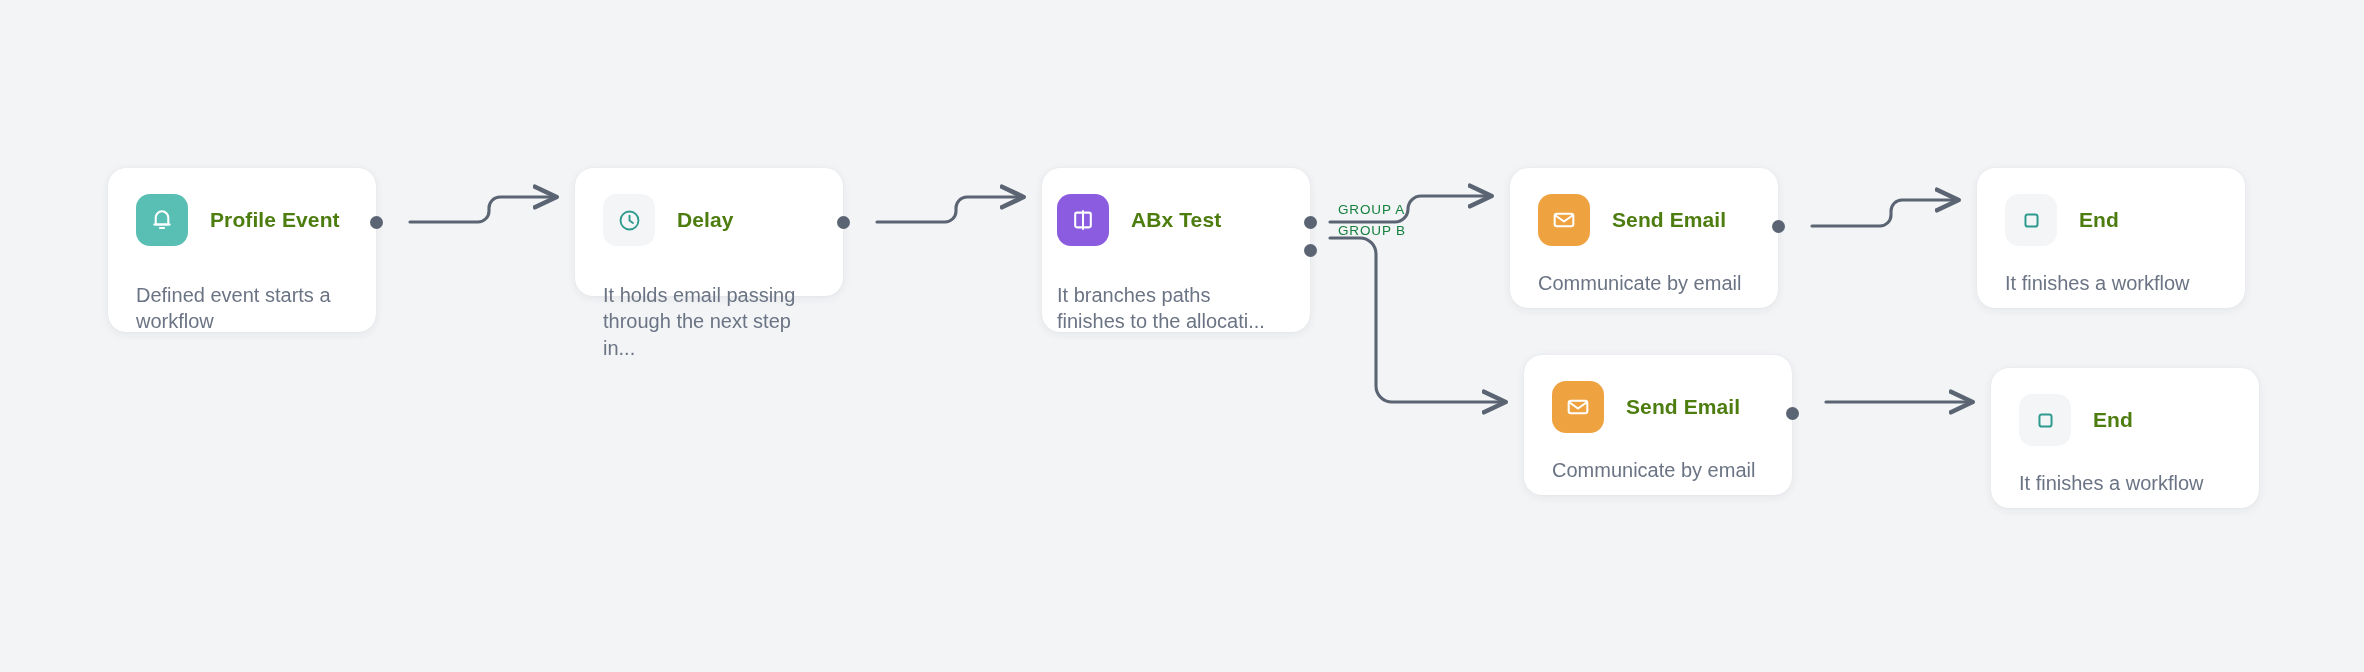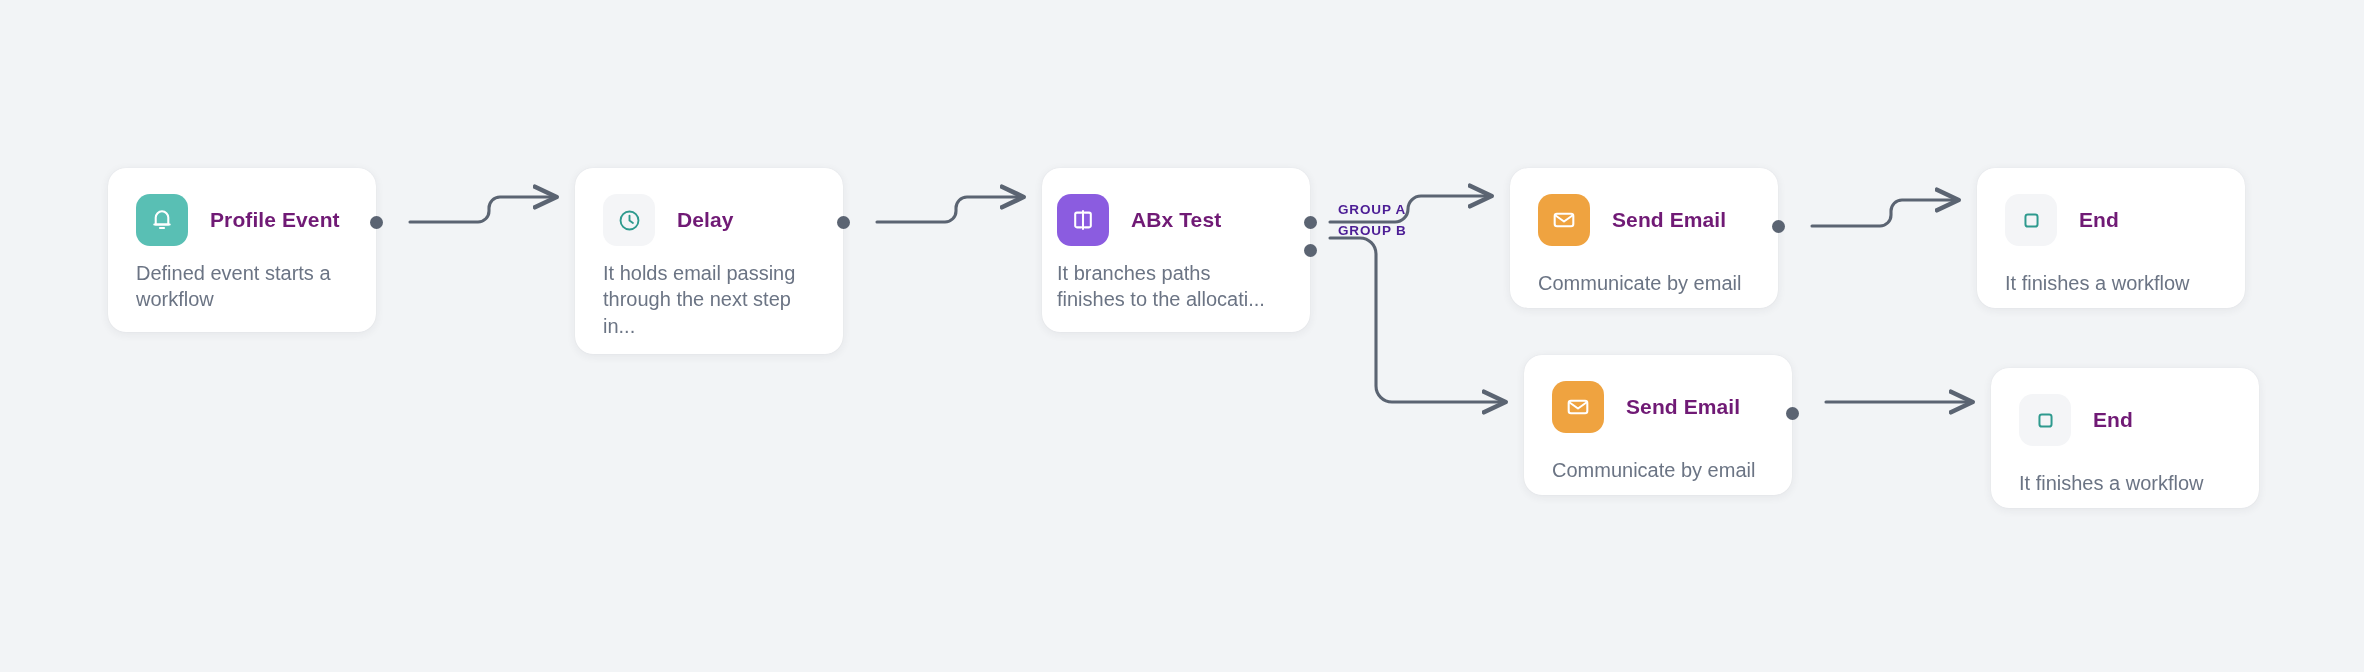--- a/index.html
+++ b/index.html
@@ -33,58 +33,58 @@
   }
   .icon-box.teal{background:#59BFB4;}
   .icon-box.purple{background:#8B5CE0;}
   .icon-box.orange{background:#EFA340;}
   .icon-box.plain{background:#F4F5F7;}
   .icon-box svg{display:block;}
 
   .node-title{
     font-size:21px;
     font-weight:700;
-    color:#701a75;
+    color:#4d7c0f;
     letter-spacing:0.1px;
     white-space:nowrap;
   }
   .node-desc{
     font-size:20px;
     line-height:1.32;
     color:#6B7484;
     font-weight:400;
   }
 
   .port{
     position:absolute;
     width:13px;height:13px;
     border-radius:50%;
     background:#5B6472;
   }
 
   .edge-label{
     position:absolute;
     font-size:13.5px;
-    font-weight:700;
+    font-weight:400;
     letter-spacing:0.85px;
-    color:#4c1d95;
+    color:#15803d;
     white-space:nowrap;
     text-align:center;
   }
 
   
   #n-profile   {left:108px; top:168px;  width:268px; height:164px; padding:26px 28px 0 28px;}
-  #n-delay     {left:575px; top:168px;  width:268px; height:186px; padding:26px 28px 0 28px;}
+  #n-delay     {left:575px; top:168px;  width:268px; height:128px; padding:26px 28px 0 28px;}
   #n-abx       {left:1042px;top:168px;  width:268px; height:164px; padding:26px 28px 0 15px;}
   #n-email-a   {left:1510px;top:168px;  width:268px; height:140px; padding:26px 28px 0 28px;}
   #n-end-a     {left:1977px;top:168px;  width:268px; height:140px; padding:26px 28px 0 28px;}
   #n-email-b   {left:1524px;top:355px;  width:268px; height:140px; padding:26px 28px 0 28px;}
   #n-end-b     {left:1991px;top:368px;  width:268px; height:140px; padding:26px 28px 0 28px;}
 
-  .node .node-desc{margin-top:14px;}
+  .node .node-desc{margin-top:36px;}
   #n-email-a .node-desc, #n-email-b .node-desc, #n-end-a .node-desc, #n-end-b .node-desc{margin-top:24px;}
 </style>
 </head>
 <body>
 
 <div id="canvas">
 
   <svg id="wires" viewBox="0 0 2364 672" xmlns="http://www.w3.org/2000/svg">
     <defs>
       <marker id="arw" markerWidth="9" markerHeight="9" refX="7.4" refY="4.5" orient="auto" markerUnits="strokeWidth">

